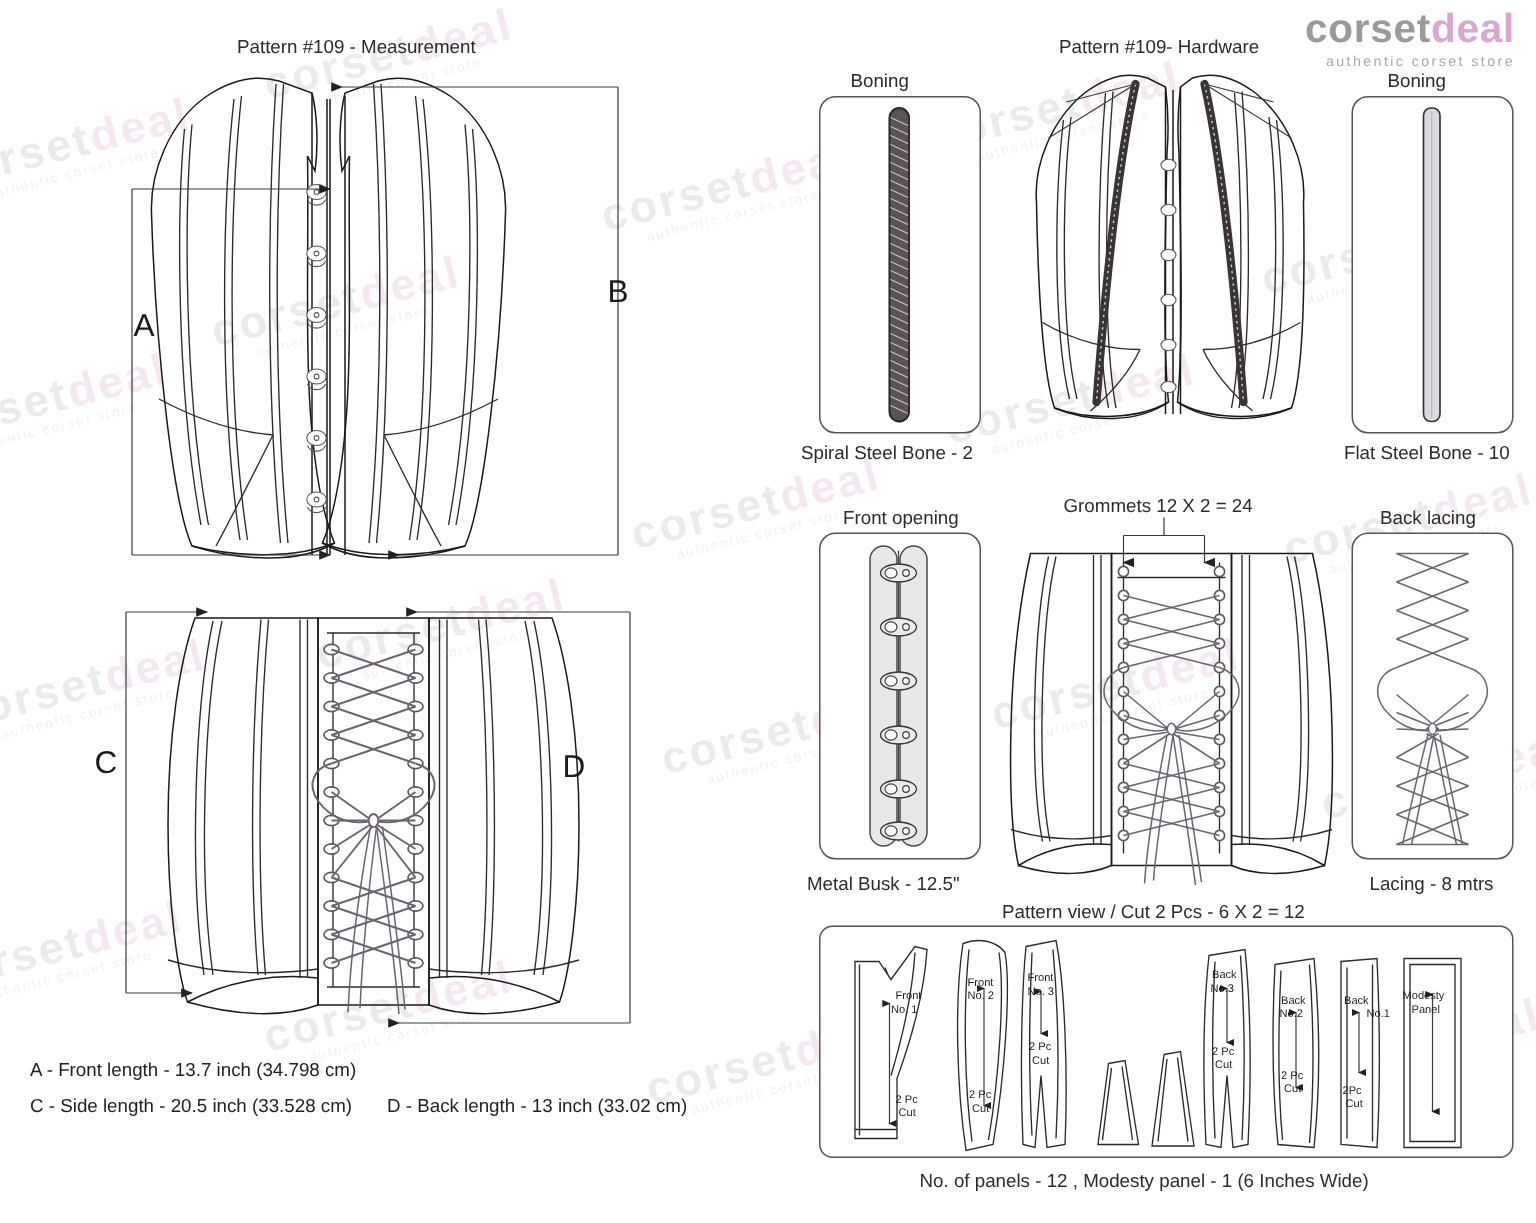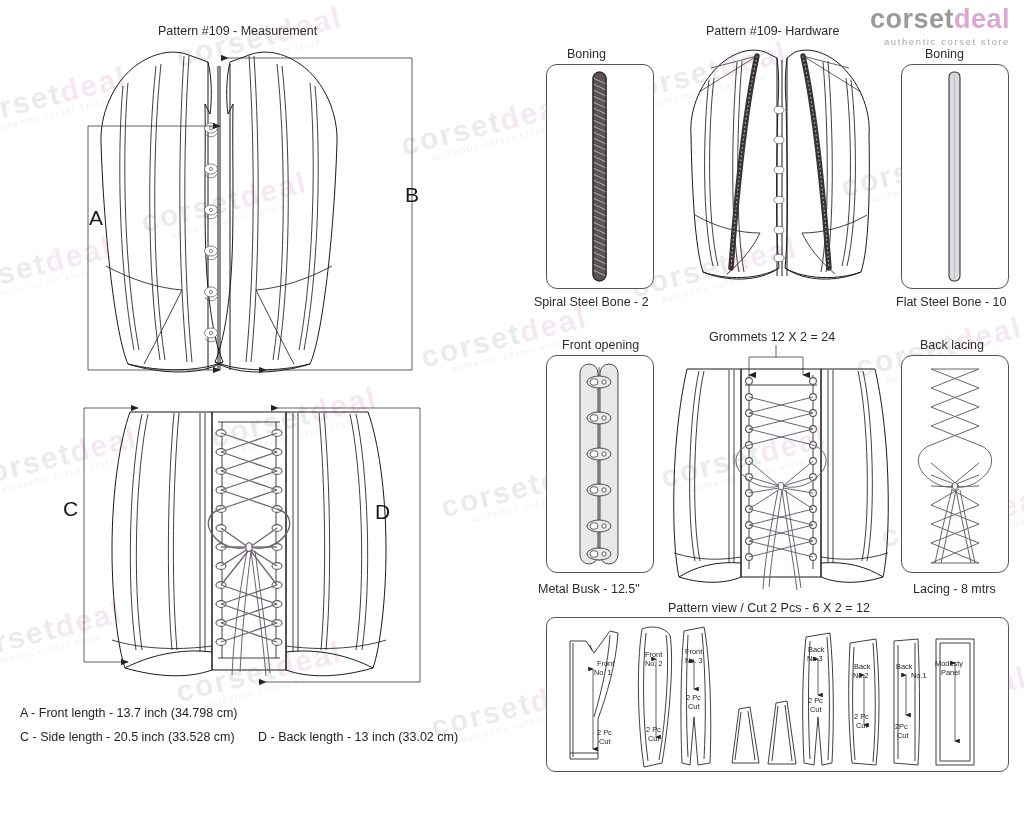--- a/index.html
+++ b/index.html
@@ -780,14 +780,15 @@
   <div class="piece-label" style="left:856px; top:722px;">Cut</div>
 
   <div class="piece-label" style="left:896px; top:663px;">Back</div>
   <div class="piece-label" style="left:895px; top:672px;margin-left:16px;">No.1</div>
   <div class="piece-label" style="left:895px; top:723px;">2Pc</div>
   <div class="piece-label" style="left:897px; top:732px;">Cut</div>
 
   <div class="piece-label" style="left:935px; top:660px;">Modesty</div>
   <div class="piece-label" style="left:941px; top:669px;">Panel</div>
 
+  <div class="cap" style="left:613px; top:780px;">No. of panels - 12  , Modesty panel - 1 (6 Inches Wide)</div>
 
 </div>
 
 </body></html>

